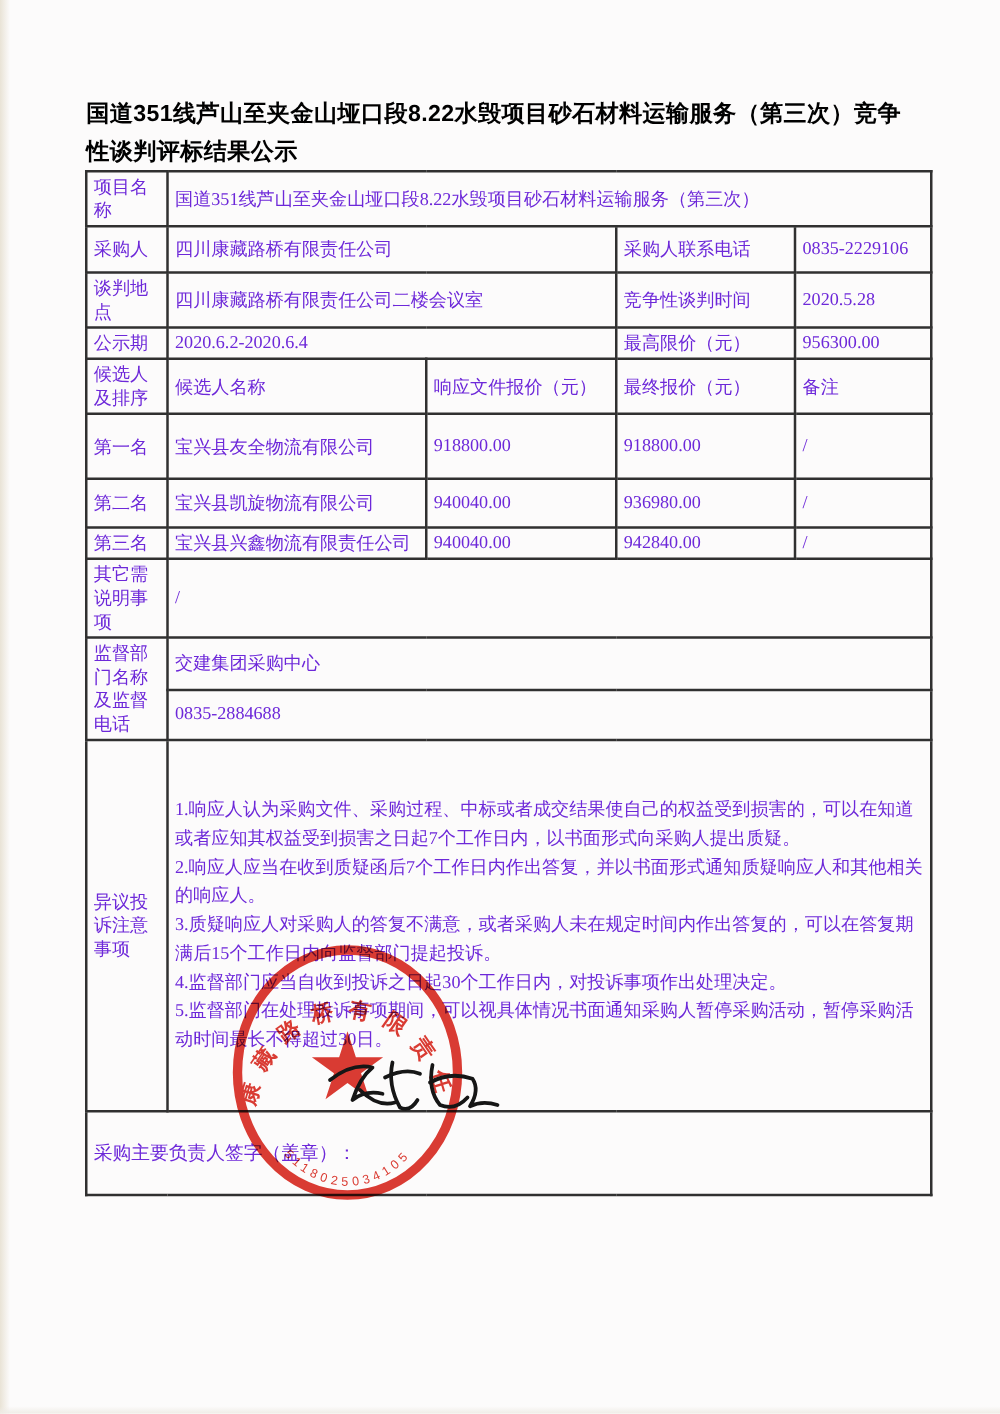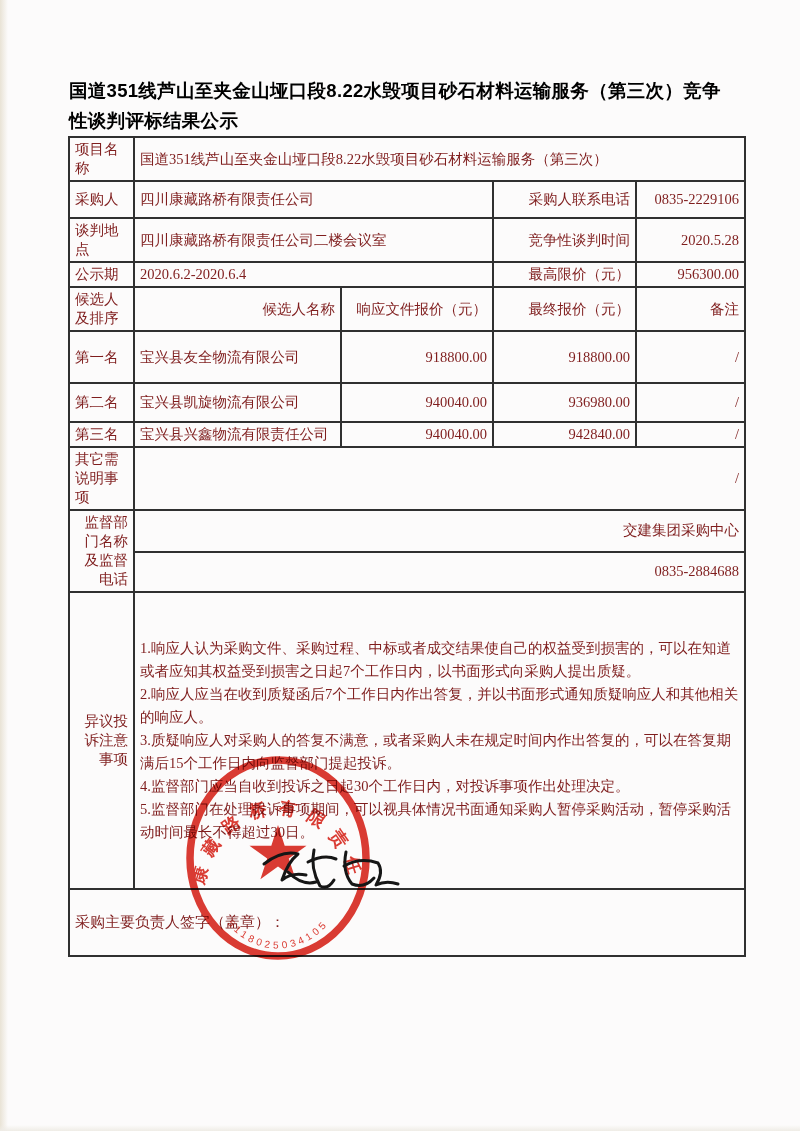--- a/index.html
+++ b/index.html
@@ -20,30 +20,30 @@
   .doc-title{
     position:absolute;left:69px;top:76px;width:662px;
     text-align:left;
     font-family:"Liberation Sans","DejaVu Sans",sans-serif;
     font-weight:bold;font-size:18.5px;line-height:1.6;
     letter-spacing:0.3px;color:#000000;
   }
   table.main{
     position:absolute;left:68px;top:136px;width:676px;
     border-collapse:collapse;table-layout:fixed;
-    font-size:14.5px;color:#7f1d1d;padding-left:44px;
+    font-size:14.5px;color:#6d28d9;padding-left:44px;
   }
   table.main td{
     border:2px solid #303030;
     padding:2px 5px;
     vertical-align:middle;
     overflow:hidden;
   }
   td.lab{text-align:left;padding-left:4px;}
-  td.cen{text-align:right;}
+  td.cen{text-align:left;}
   td.val{text-align:left;padding-left:7px;}
   td.notes-cell{padding:6px 10px;vertical-align:middle;}
   .note-line{line-height:1.58;text-align:left;}
   td.sign-cell{padding-left:5px;font-size:15px;}
   
   .stamp{
     position:absolute;left:181px;top:751px;width:194px;height:214px;
     z-index:5;mix-blend-mode:multiply;opacity:0.9;
   }
   .signature{

